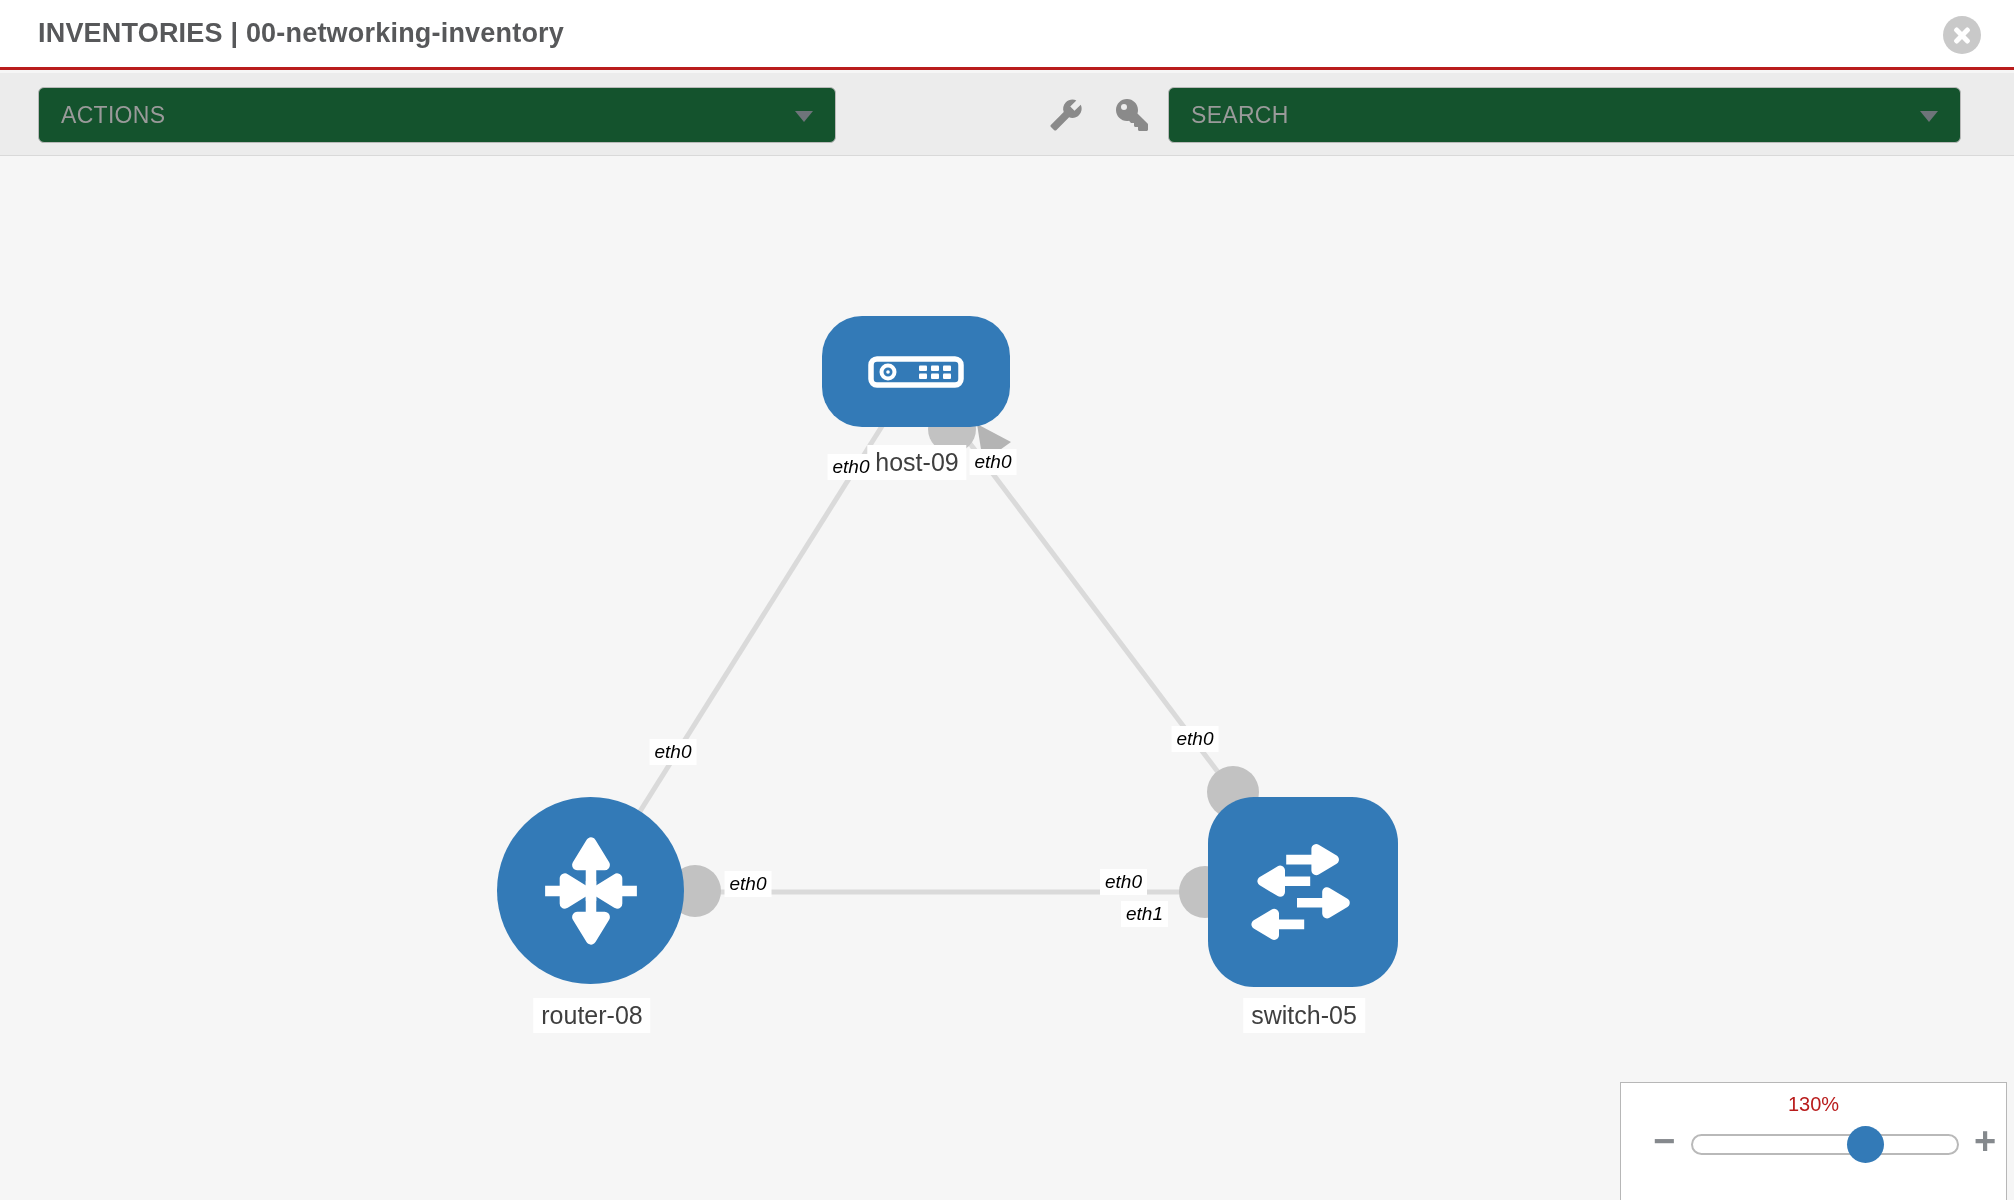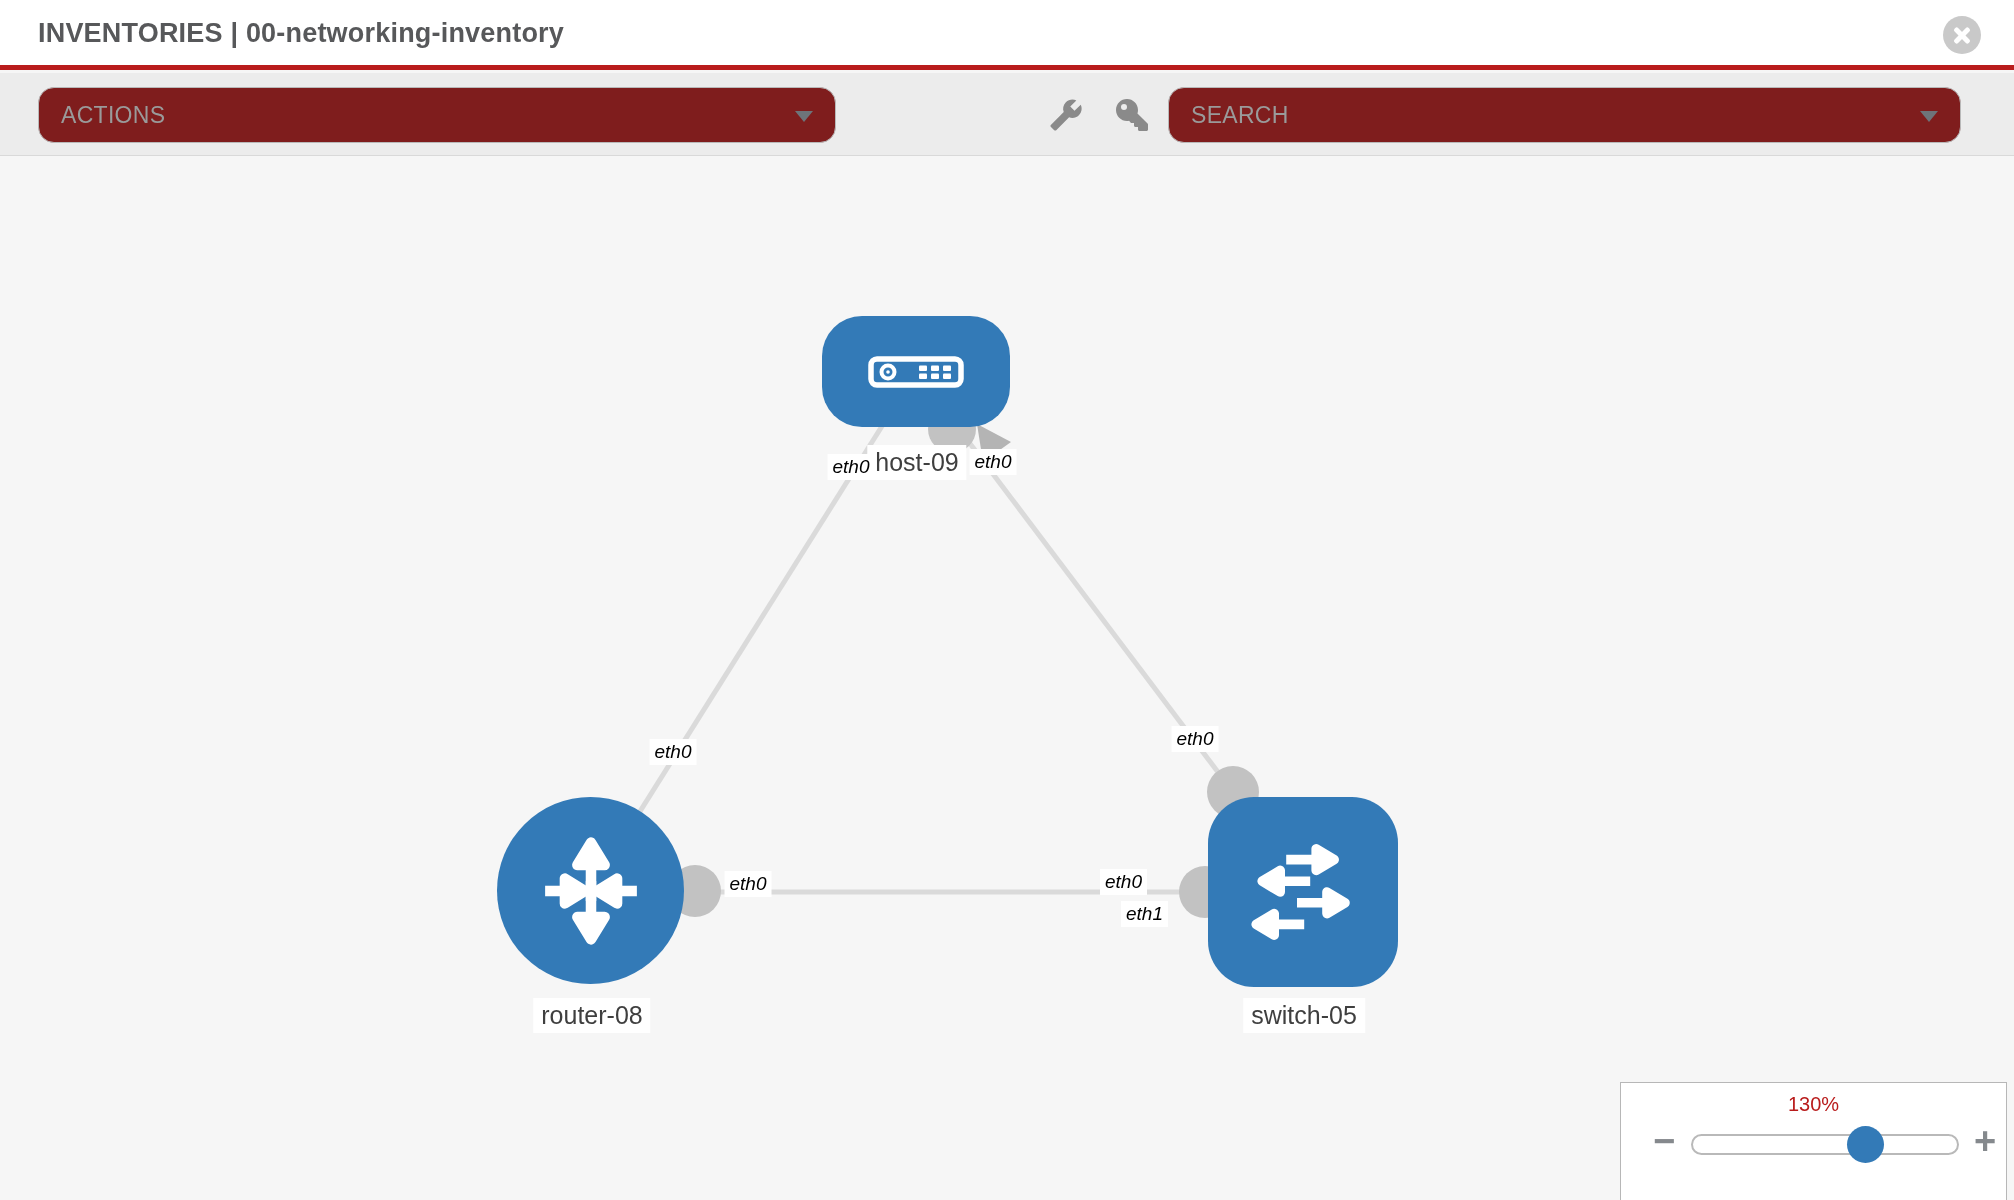--- a/index.html
+++ b/index.html
@@ -6,21 +6,21 @@
   html, body { width: 2014px; height: 1200px; overflow: hidden; }
   body {
     font-family: "Liberation Sans", "DejaVu Sans", sans-serif;
     background: #f6f6f6;
   }
   #app { position: relative; width: 2014px; height: 1200px; }
 
   
   .header {
     position: absolute; left: 0; top: 0; width: 2014px; height: 70px;
-    background: #ffffff; border-bottom: 5px solid #b91c1c;
+    background: #ffffff; border-bottom: 3px solid #b91c1c;
   }
   .header-title {
     position: absolute; left: 38px; top: 18px;
     font-size: 27px; font-weight: bold; color: #57585a; letter-spacing: 0.2px;
   }
   .close-btn {
     position: absolute; left: 1943px; top: 16px; width: 38px; height: 38px;
     border-radius: 50%; background: #c9c9c9; cursor: pointer;
   }
   .close-btn::before, .close-btn::after {
@@ -30,21 +30,21 @@
   .close-btn::before { transform: rotate(45deg); }
   .close-btn::after  { transform: rotate(-45deg); }
 
   
   .toolbar {
     position: absolute; left: 0; top: 73px; width: 2014px; height: 83px;
     background: #ececec; border-bottom: 1px solid #d9d9d9;
   }
   .select-box {
     position: absolute; top: 14px; height: 56px;
-    background: #7f1d1d; border: 1px solid #b9b9b9; border-radius: 16px;
+    background: #14532d; border: 1px solid #b9b9b9; border-radius: 6px;
     cursor: pointer;
   }
   .select-box .select-label {
     position: absolute; left: 22px; top: 0; line-height: 54px;
     font-size: 23px; color: #9a9a9a; letter-spacing: 0.3px;
   }
   .select-caret {
     position: absolute; right: 22px; top: 23px; width: 0; height: 0;
     border-left: 9px solid transparent; border-right: 9px solid transparent;
     border-top: 11px solid #6e747a;

